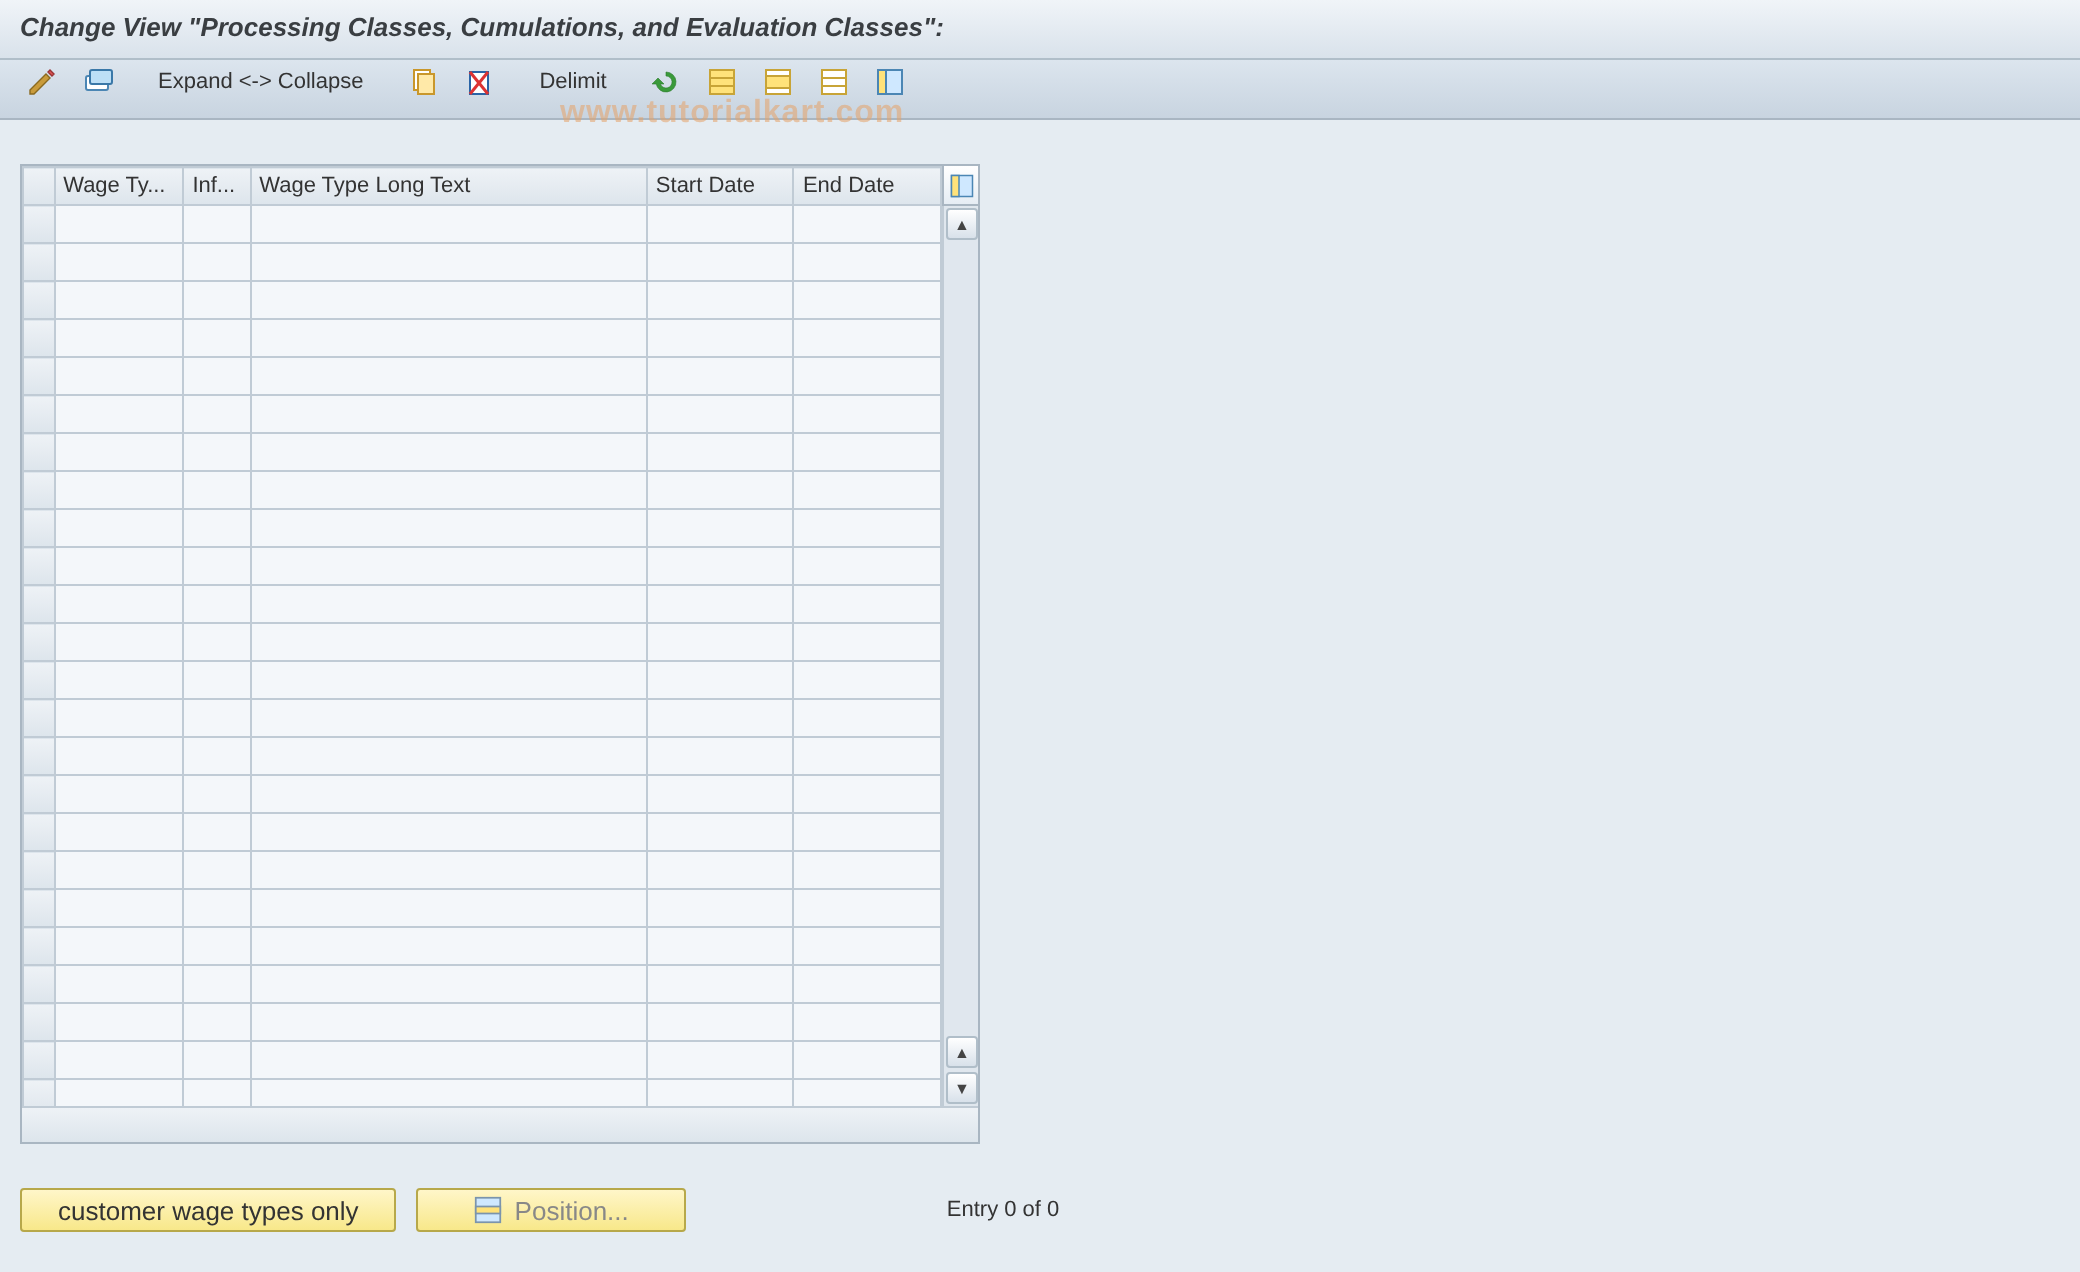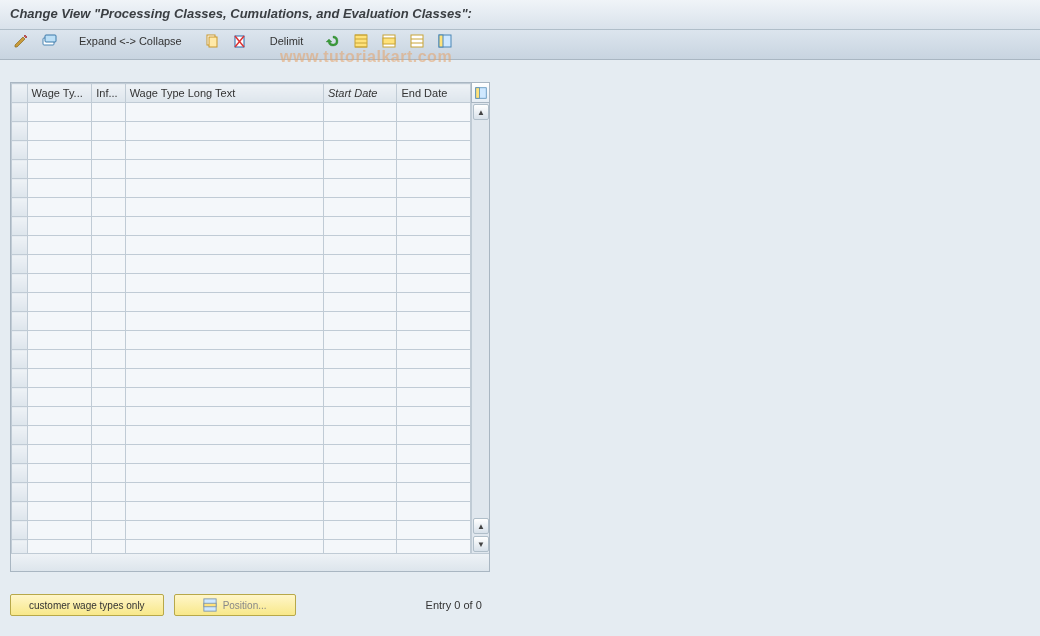--- a/index.html
+++ b/index.html
@@ -78,21 +78,21 @@
     }
     table.grid th {
       background: linear-gradient(#eef2f6,#dde5ec);
       color: #333;
     }
     .col-sel { width: 14px; background: linear-gradient(#eef2f6,#dde5ec); }
     td.col-sel { background: linear-gradient(#eef2f6,#dde5ec); }
     .col-wt { width: 58px; margin-left: 20px; }
     .col-inf { width: 30px; }
     .col-long { width: 178px; }
-    .col-start { width: 66px; font-style: italic; }
+    .col-start { width: 66px; }
     .col-end { width: 66px; }
     .corner-btn {
       position:absolute; top:0; right:0; width:18px; height:20px;
       background: linear-gradient(#fff,#e6edf4);
       border-left:1px solid #a9b6c2; border-bottom:1px solid #a9b6c2;
       display:flex;align-items:center;justify-content:center;
       cursor:pointer;
     }
     .vscroll {
       position:absolute; top:20px; right:0; width:18px; bottom:18px;
@@ -122,21 +122,21 @@
       display:flex;
       align-items:center;
       gap: 10px;
     }
     .ybtn {
       background: linear-gradient(#fff6c9,#f8e88a);
       border:1px solid #b7a84a;
       border-radius:2px;
       height:22px;
       padding: 0 18px;
-      font-size:10px;
+      font-size:13px;
       color:#333;
       cursor:pointer;
       display:inline-flex;align-items:center;gap:6px;
     }
     .ybtn.pos { padding: 0 28px; color:#888; }
     .entry-txt { margin-left: 120px; color:#333; }
     
     .wm {
       position:absolute; top:48px; left:280px;
       font-size:16px; font-weight:600;

